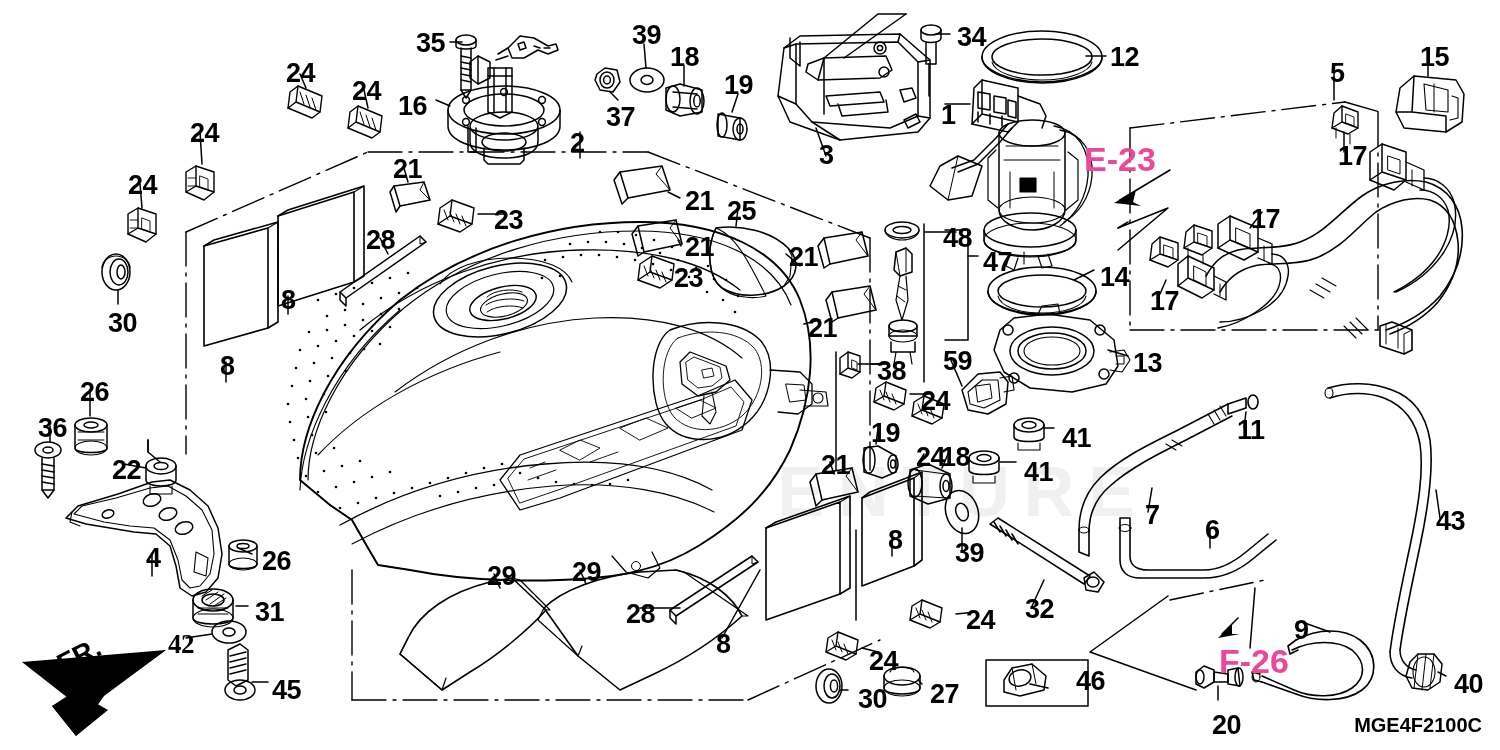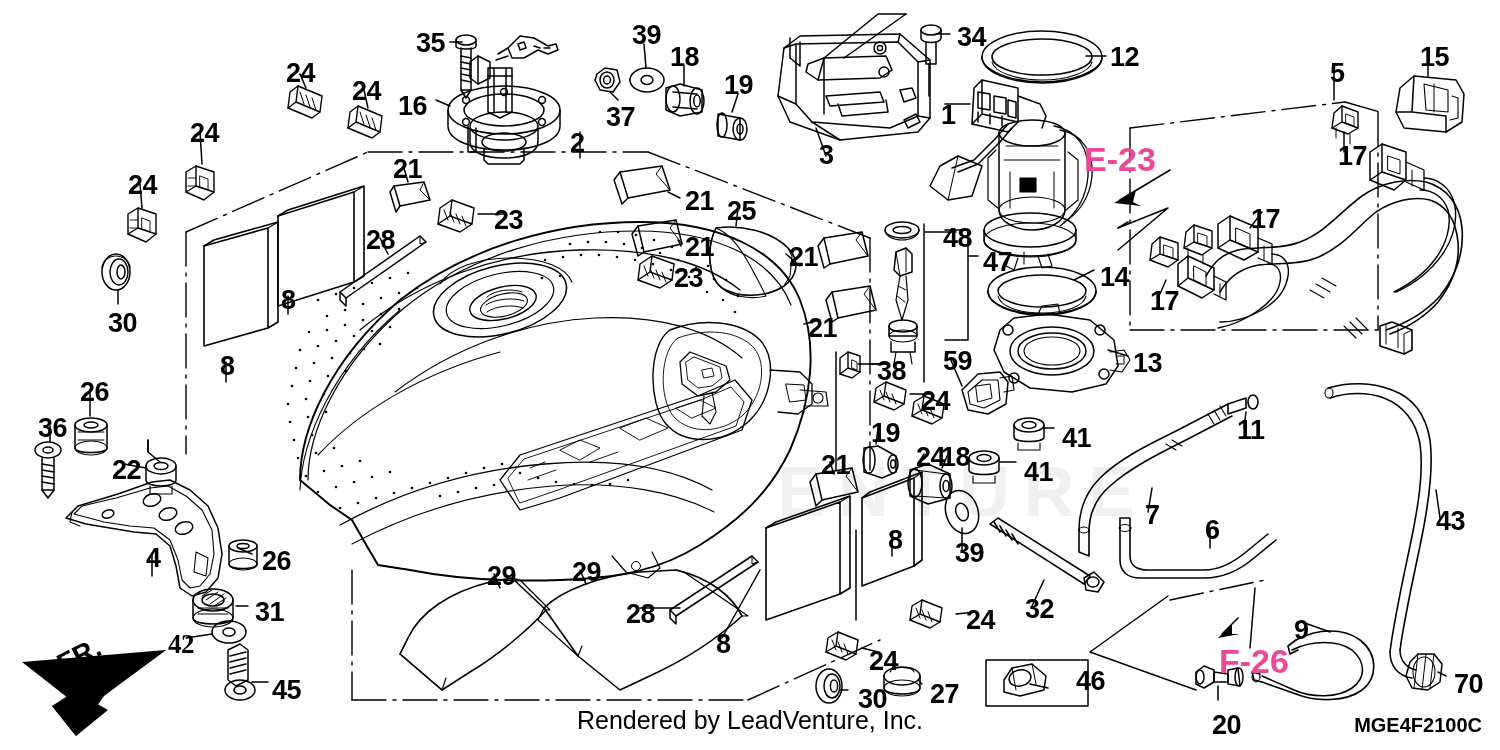--- a/index.html
+++ b/index.html
@@ -1059,20 +1059,19 @@
       <div class="callout" style="left: 168px; top: 631px; font-family: Liberation Serif, serif;">42</div>
       <div class="callout" style="left: 626px; top: 601px;">28</div>
       <div class="callout" style="left: 966px; top: 607px;">24</div>
       <div class="callout" style="left: 1294px; top: 617px;">9</div>
       <div class="callout" style="left: 716px; top: 631px;">8</div>
       <div class="callout" style="left: 869px; top: 648px;">24</div>
       <div class="callout" style="left: 272px; top: 677px;">45</div>
       <div class="callout" style="left: 858px; top: 686px;">30</div>
       <div class="callout" style="left: 930px; top: 681px;">27</div>
       <div class="callout" style="left: 1057px; top: 668px; margin-left: 19px;">46</div>
-      <div class="callout" style="left: 1454px; top: 671px;">70</div>
+      <div class="callout" style="left: 1454px; top: 671px;">40</div>
       <div class="callout" style="left: 1212px; top: 712px;">20</div>
     </div>
 
-  <div id="footer-credit">Rendered by LeadVenture, Inc.</div>
   <div id="drawing-code">MGE4F2100C</div>
 
 </div>
 
 </body></html>

